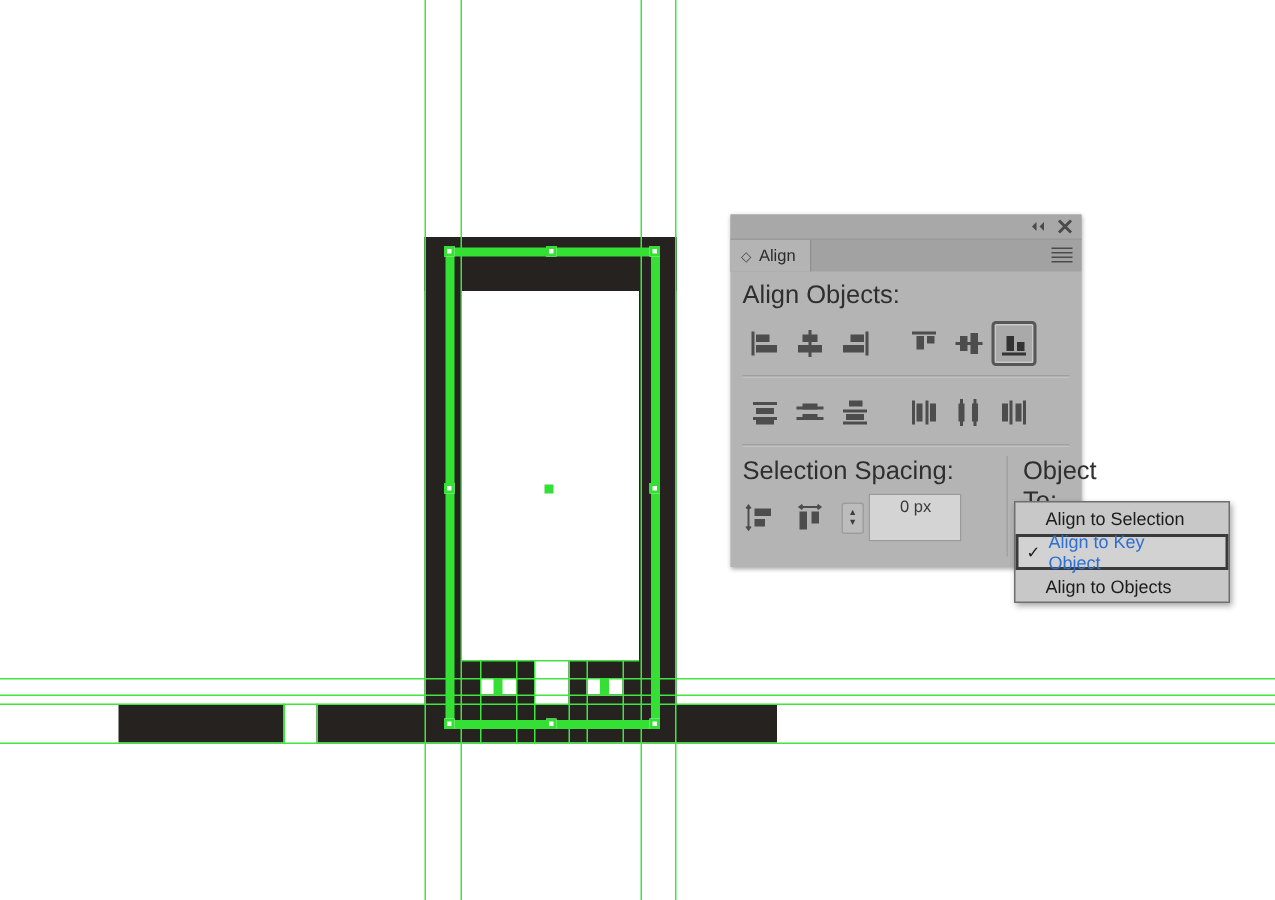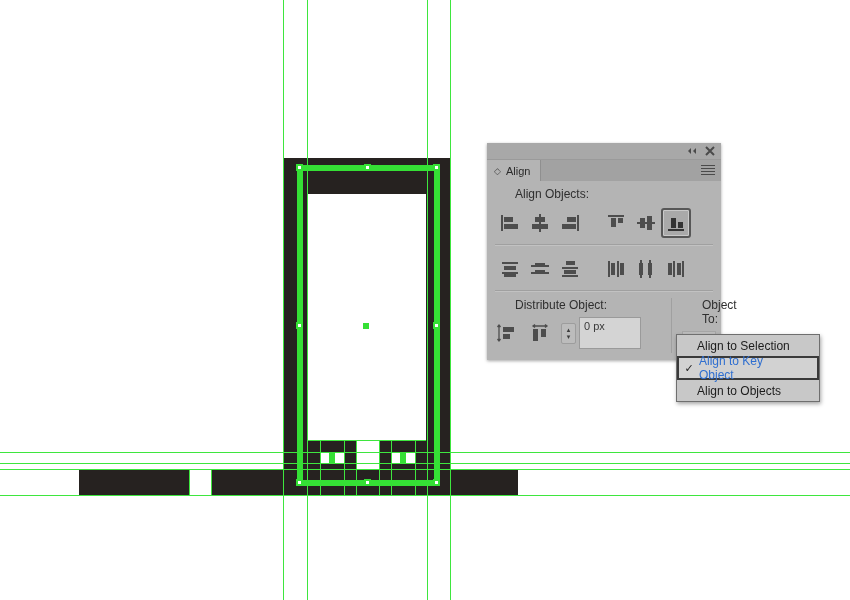--- a/index.html
+++ b/index.html
@@ -57,21 +57,21 @@
     border-right:1px solid #8f8f8f;
   }
   .tab-diamond{font-size:9px;color:#4a4a4a;}
   .panel-menu{
     position:absolute;right:6px;top:5px;
     width:14px;height:11px;cursor:pointer;
   }
   .panel-menu i{display:block;height:1px;background:#4a4a4a;margin-bottom:2px;}
 
   .panel-body{padding:6px 0 7px 0;}
-  .sect-label{font-size:12px;color:#2f2f2f;padding:0 0 5px 8px;margin-left:20px;}
+  .sect-label{font-size:17px;color:#2f2f2f;padding:0 0 5px 8px;}
   .icon-row{display:flex;align-items:center;padding:0 8px;height:34px;}
   .icon-row .spacer{width:16px;}
   .ibtn{
     width:30px;height:30px;display:flex;align-items:center;justify-content:center;
     cursor:pointer;box-sizing:border-box;
   }
   .ibtn.sel{
     background:#a9a9a9;
     border:2px solid #575757;
     border-radius:3px;
@@ -83,21 +83,21 @@
   .ds-col{flex:0 0 176px;padding-left:8px;}
   .at-col{flex:1;border-left:1px solid #a0a0a0;padding-left:10px;}
   .spin-wrap{display:flex;align-items:center;gap:3px;}
   .stepper{
     width:13px;height:19px;display:flex;flex-direction:column;
     align-items:center;justify-content:center;cursor:pointer;color:#3d3d3d;
     background:#bcbcbc;border:1px solid #9d9d9d;border-radius:2px;
   }
   .numfield{
     width:62px;height:32px;background:#d4d4d4;border:1px solid #9a9a9a;
-    font-size:11px;color:#3a3a3a;line-height:17px;padding-left:4px;
+    font-size:11px;color:#3a3a3a;line-height:17px;padding-left:20px;
     box-sizing:border-box;cursor:text;
   }
   .alignto-btn{
     width:34px;height:22px;background:#bdbdbd;border:1px solid #a6a6a6;
     display:flex;align-items:center;justify-content:center;gap:1px;cursor:pointer;
     box-sizing:border-box;
   }
 
   
   .dropdown{
@@ -308,21 +308,21 @@
             <rect x="12" y="4" width="4" height="12" fill="#4d4d4d"></rect>
             <rect x="17" y="2" width="2" height="16" fill="#4d4d4d"></rect>
           </svg>
       </div>
     </div>
 
     <div class="divider"></div>
 
     <div class="bottom-sect">
       <div class="ds-col">
-        <div class="sect-label" style="padding-left:0;">Distribute Object:</div>
+        <div class="sect-label" style="padding-left:0;">Selection Spacing:</div>
         <div style="display:flex;align-items:center;gap:9px;">
           <div class="ibtn" style="width:24px;height:24px;">
             <svg width="22" height="20" viewBox="0 0 22 20">
                 <path d="M3 3 L3 17 M1.5 4 L3 2 L4.5 4 M1.5 16 L3 18 L4.5 16" stroke="#4d4d4d" stroke-width="1.3" fill="none"></path>
                 <rect x="7" y="4" width="11" height="5" fill="#4d4d4d"></rect>
                 <rect x="7" y="11" width="7" height="5" fill="#4d4d4d"></rect>
               </svg>
           </div>
           <div class="ibtn" style="width:24px;height:24px;">
             <svg width="22" height="20" viewBox="0 0 22 20">

